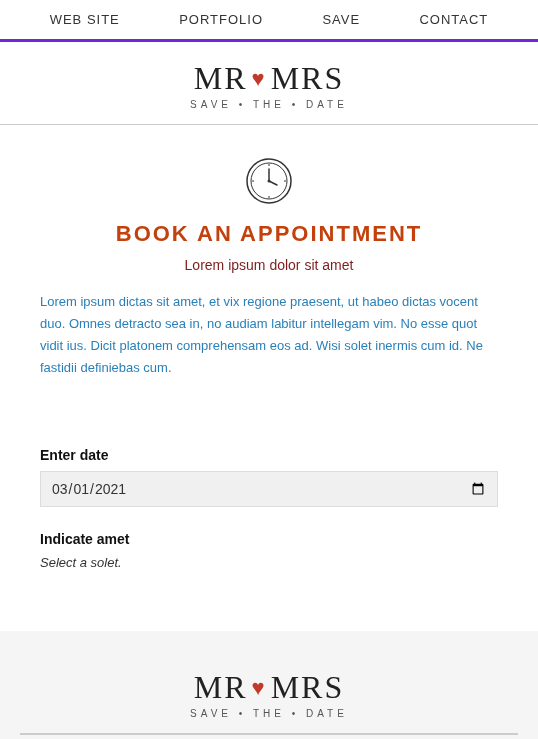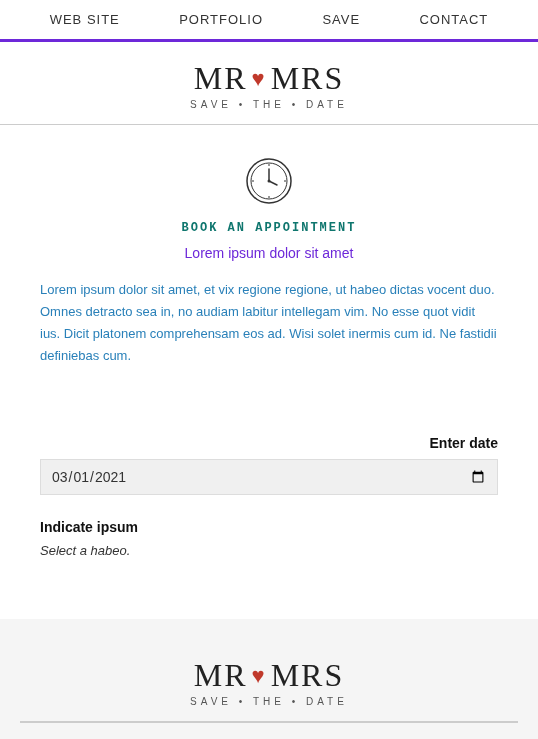--- a/index.html
+++ b/index.html
@@ -77,32 +77,32 @@
       justify-content: center;
       margin-bottom: 14px;
     }
 
     .clock-svg {
       width: 52px;
       height: 52px;
     }
 
     .section-title {
-      font-family: Liberation Mono, monospace;
-      font-size: 12px;
+      font-family: Liberation Sans, sans-serif;
+      font-size: 22px;
       font-weight: bold;
       letter-spacing: 2px;
-      color: #0f766e;
+      color: #c2410c;
       margin-bottom: 10px;
     }
 
     .section-subtitle {
       font-family: Arial, sans-serif;
       font-size: 14px;
-      color: #6d28d9;
+      color: #7f1d1d;
       margin-bottom: 18px;
     }
 
     .lorem-text {
       font-family: Arial, sans-serif;
       font-size: 13px;
       line-height: 1.7;
       color: #2980b9;
       text-align: left;
       margin-bottom: 28px;
@@ -114,21 +114,20 @@
       padding: 0 40px;
     }
 
     .form-label {
       font-family: Arial, sans-serif;
       font-size: 14px;
       font-weight: bold;
       color: #111;
       margin-bottom: 8px;
       display: block;
-      text-align: right;
     }
 
     .date-input-wrap {
       margin-bottom: 24px;
     }
 
     .date-input {
       width: 100%;
       padding: 8px 10px;
       font-size: 14px;
@@ -223,32 +222,32 @@
 
       <line x1="26" y1="9" x2="26" y2="11" stroke="#333" stroke-width="1"></line>
       <line x1="26" y1="41" x2="26" y2="43" stroke="#333" stroke-width="1"></line>
       <line x1="9" y1="26" x2="11" y2="26" stroke="#333" stroke-width="1"></line>
       <line x1="41" y1="26" x2="43" y2="26" stroke="#333" stroke-width="1"></line>
     </svg>
   </div>
 
   <h1 class="section-title">BOOK AN APPOINTMENT</h1>
   <p class="section-subtitle">Lorem ipsum dolor sit amet</p>
-  <p class="lorem-text">Lorem ipsum dolor sit amet, et vix regione regione, ut habeo dictas vocent duo. Omnes detracto sea in, no audiam labitur intellegam vim. No esse quot vidit ius. Dicit platonem comprehensam eos ad. Wisi solet inermis cum id. Ne fastidii definiebas cum.</p>
+  <p class="lorem-text">Lorem ipsum dictas sit amet, et vix regione praesent, ut habeo dictas vocent duo. Omnes detracto sea in, no audiam labitur intellegam vim. No esse quot vidit ius. Dicit platonem comprehensam eos ad. Wisi solet inermis cum id. Ne fastidii definiebas cum.</p>
 </div>
 
 <div class="form-section">
   <div class="date-input-wrap">
     <label class="form-label">Enter date</label>
     <input class="date-input" type="date" value="2021-03-01" style="">
   </div>
 
   <div>
-    <label class="time-label">Indicate ipsum</label>
-    <span class="select-date-hint">Select a habeo.</span>
+    <label class="time-label">Indicate amet</label>
+    <span class="select-date-hint">Select a solet.</span>
   </div>
 </div>
 
 <footer>
   <div class="footer-logo-area">
     <div class="footer-logo-text">
       <span>MR</span>
       <span class="logo-heart">♥</span>
       <span>MRS</span>
     </div>

